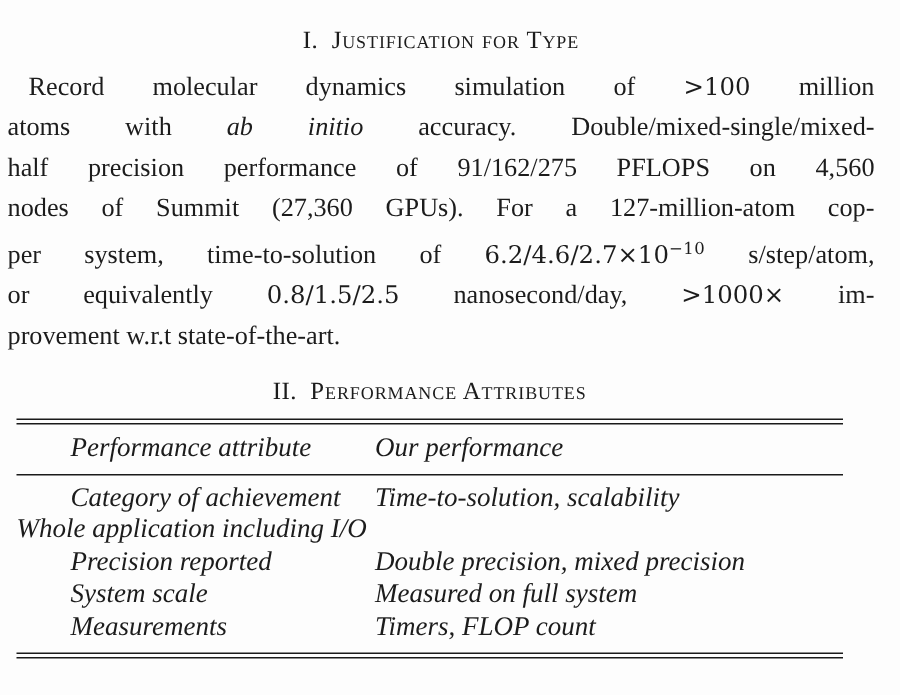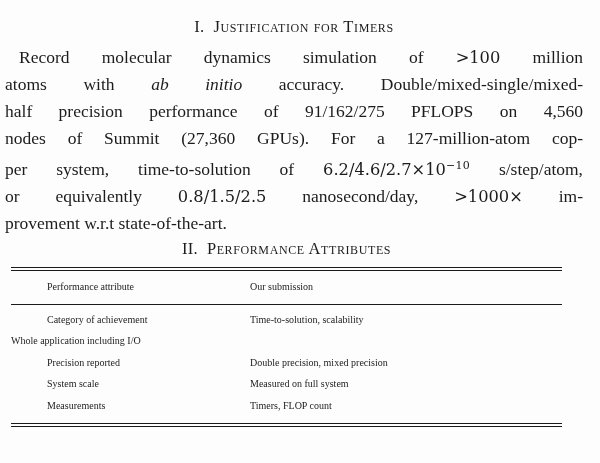--- a/index.html
+++ b/index.html
@@ -50,67 +50,68 @@
     font-size: 0.93em;
   }
   .sup {
     font-family: "DejaVu Serif", serif;
     font-size: 11px;
     vertical-align: 6px;
     letter-spacing: 0.3px;
   }
   
   .table-block {
-    margin-top: 1px;
+    margin-top: 13px;
     margin-left: 6px;
     width: 551px;
   }
   .table-block .sec-heading { margin-bottom: 7px; }
   .ptable {
     border-top: 4px double #1a1a1a;
     border-bottom: 4px double #1a1a1a;
-    font-size: 10px;
+    font-size: 18px;
+    font-style: italic;
   }
   .thead-row {
     padding: 5px 0 6px 0;
     border-bottom: 1.5px solid #1a1a1a;
   }
   .tbody { padding: 4px 0 7px 0; }
   .trow { display: flex; line-height: 21.5px; }
   .col-attr {
     flex: 0 0 239px;
     box-sizing: border-box;
     padding-left: 36px;
   }
   .col-val { flex: 1 1 auto; }
 </style>
 </head>
 <body>
 
 <div class="page">
 
-  <h1 class="sec-heading"><span class="sec-num">I.</span><span class="sc">Justification for Timers</span></h1>
+  <h1 class="sec-heading"><span class="sec-num">I.</span><span class="sc">Justification for Type</span></h1>
 
   <div class="para">
     <div class="pline indent"><span>Record molecular dynamics simulation of </span><span class="math">&gt;100</span><span> million</span></div>
     <div class="pline"><span>atoms with </span><span class="it">ab initio</span><span> accuracy. Double/mixed-single/mixed-</span></div>
     <div class="pline"><span>half precision performance of 91/162/275 PFLOPS on 4,560</span></div>
     <div class="pline"><span>nodes of Summit (27,360 GPUs). For a 127-million-atom cop-</span></div>
     <div class="pline"><span>per system, time-to-solution of </span><span class="math">6.2/4.6/2.7×10</span><span class="sup">−10</span><span> s/step/atom,</span></div>
     <div class="pline"><span>or equivalently </span><span class="math">0.8/1.5/2.5</span><span> nanosecond/day, </span><span class="math">&gt;1000×</span><span> im-</span></div>
     <div class="pline last"><span>provement w.r.t state-of-the-art.</span></div>
   </div>
 
   <div class="table-block">
     <h2 class="sec-heading"><span class="sec-num">II.</span><span class="sc">Performance Attributes</span></h2>
 
     <div class="ptable">
       <div class="trow thead-row">
         <div class="col-attr">Performance attribute</div>
-        <div class="col-val">Our submission</div>
+        <div class="col-val">Our performance</div>
       </div>
       <div class="tbody">
         <div class="trow">
           <div class="col-attr">Category of achievement</div>
           <div class="col-val">Time-to-solution, scalability</div>
         </div>
         <div class="trow">
         </div>
         <div class="trow">
           <div class="col-val">Whole application including I/O</div>

